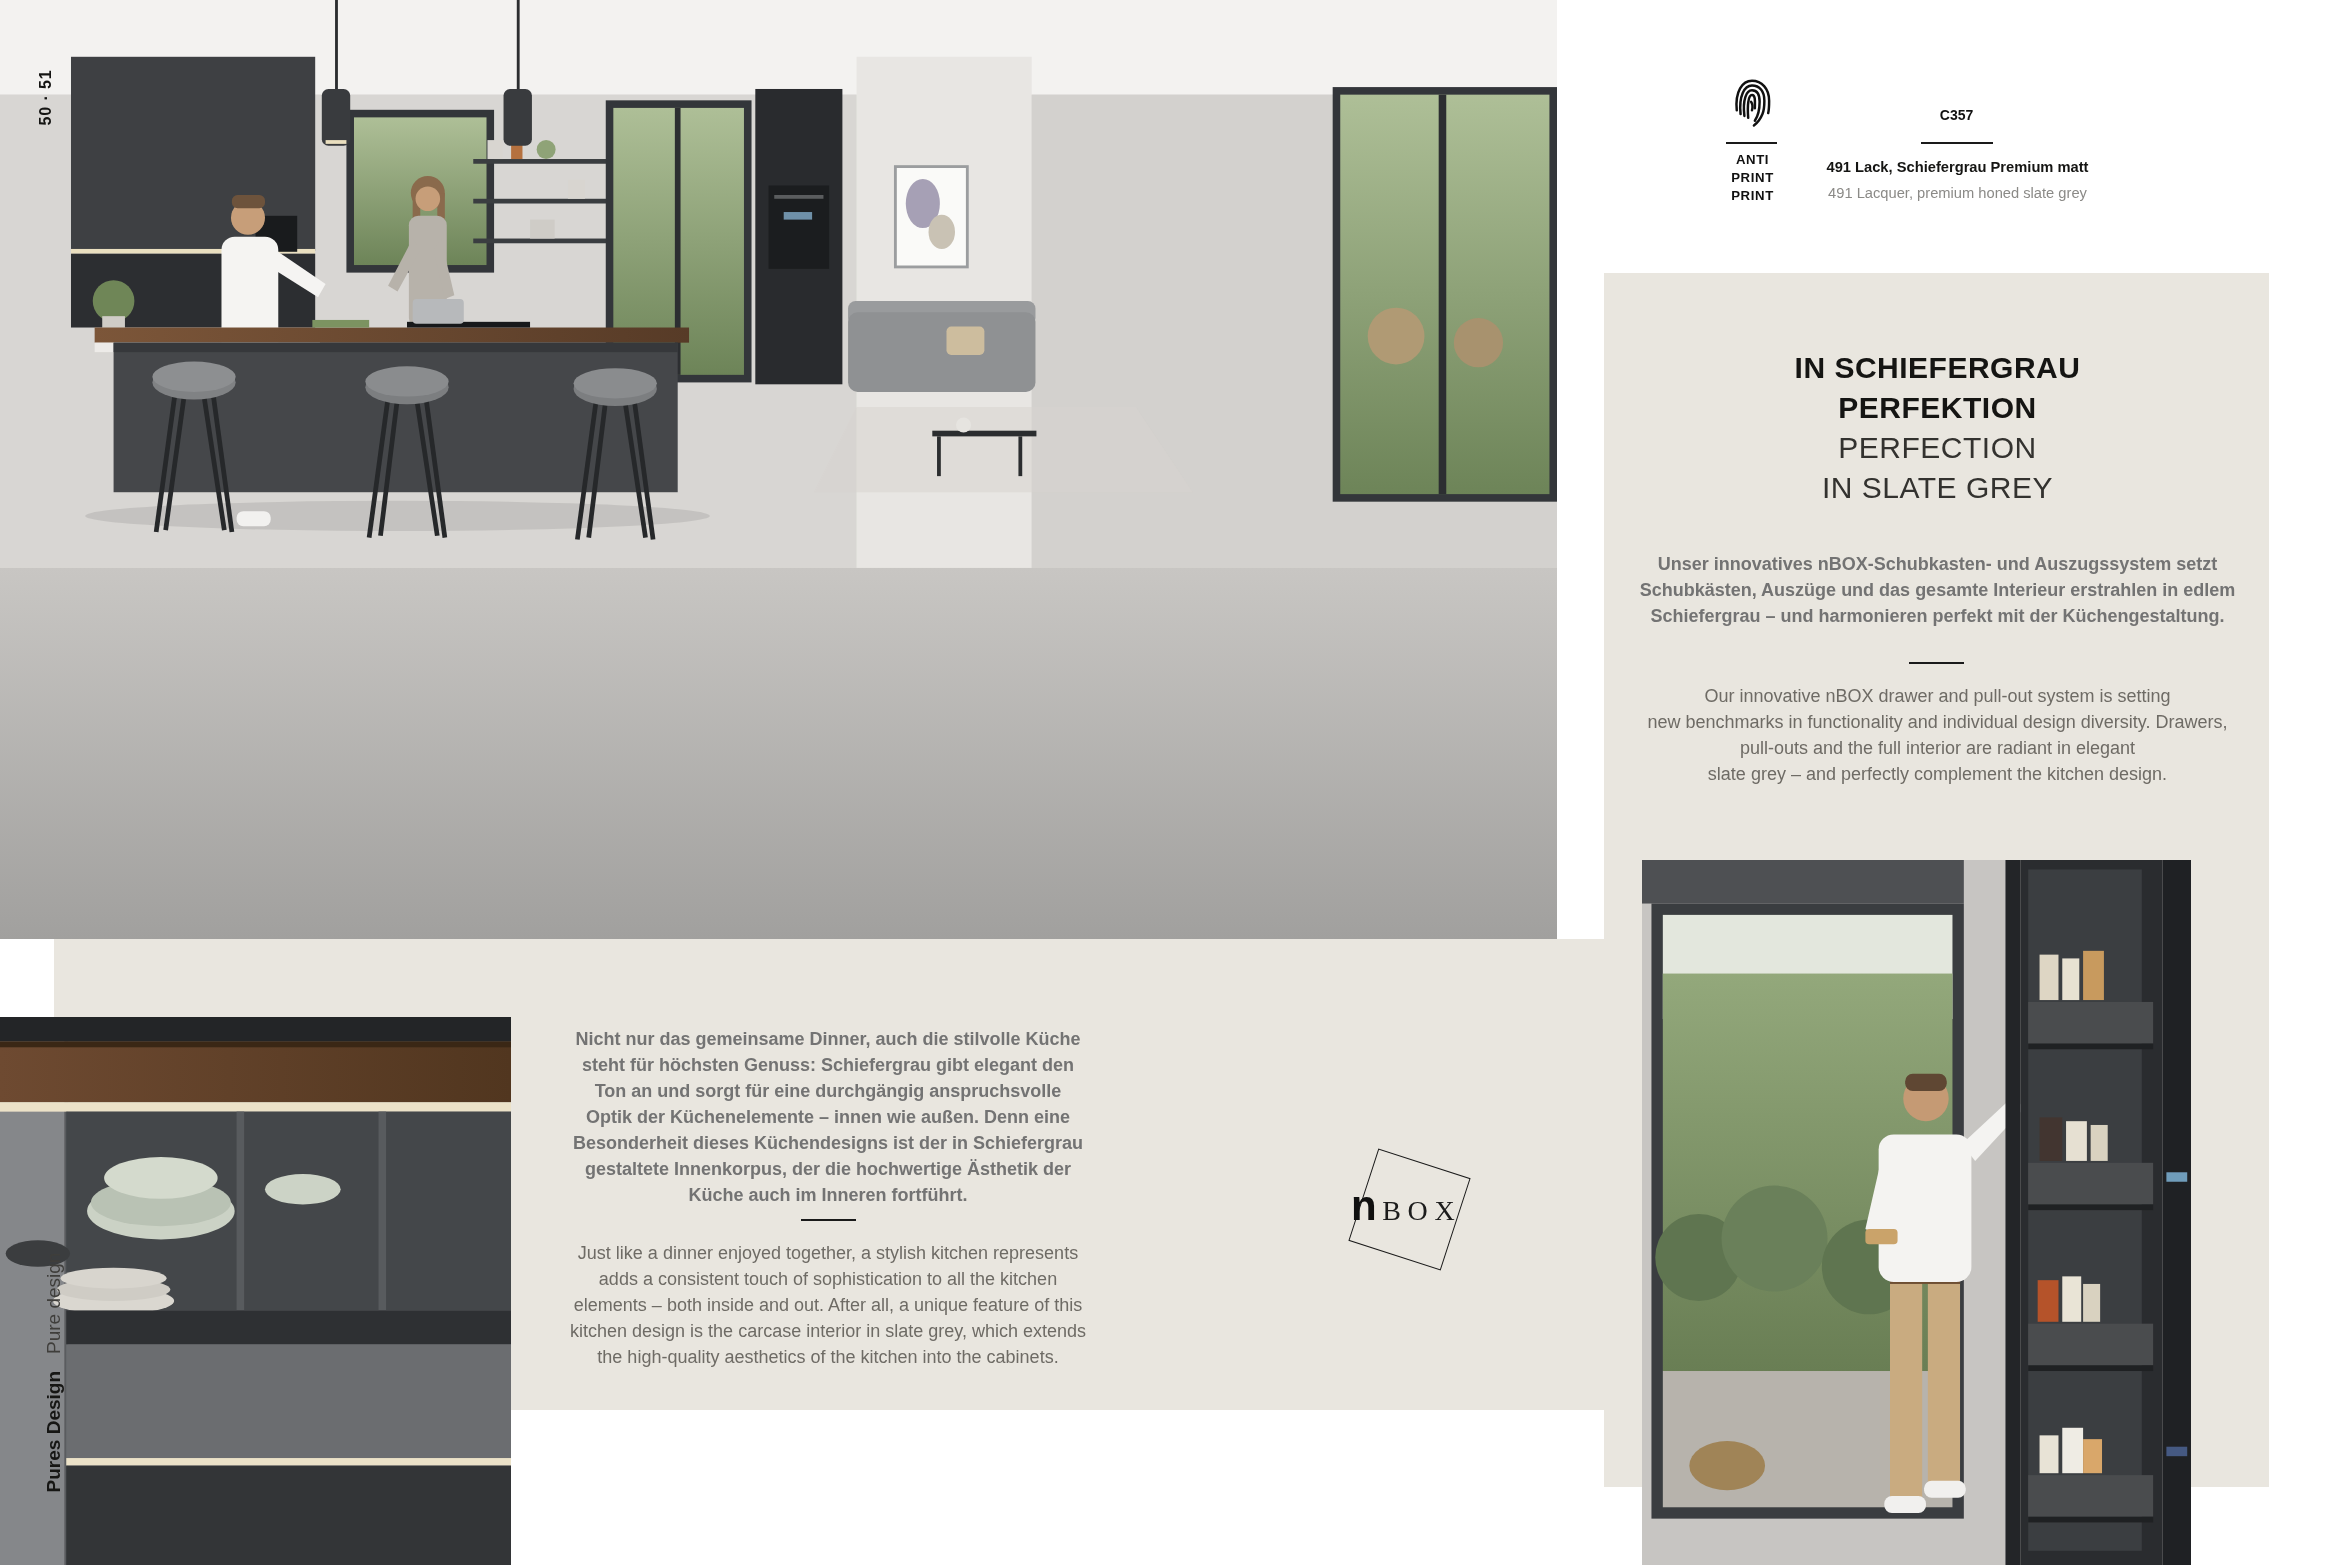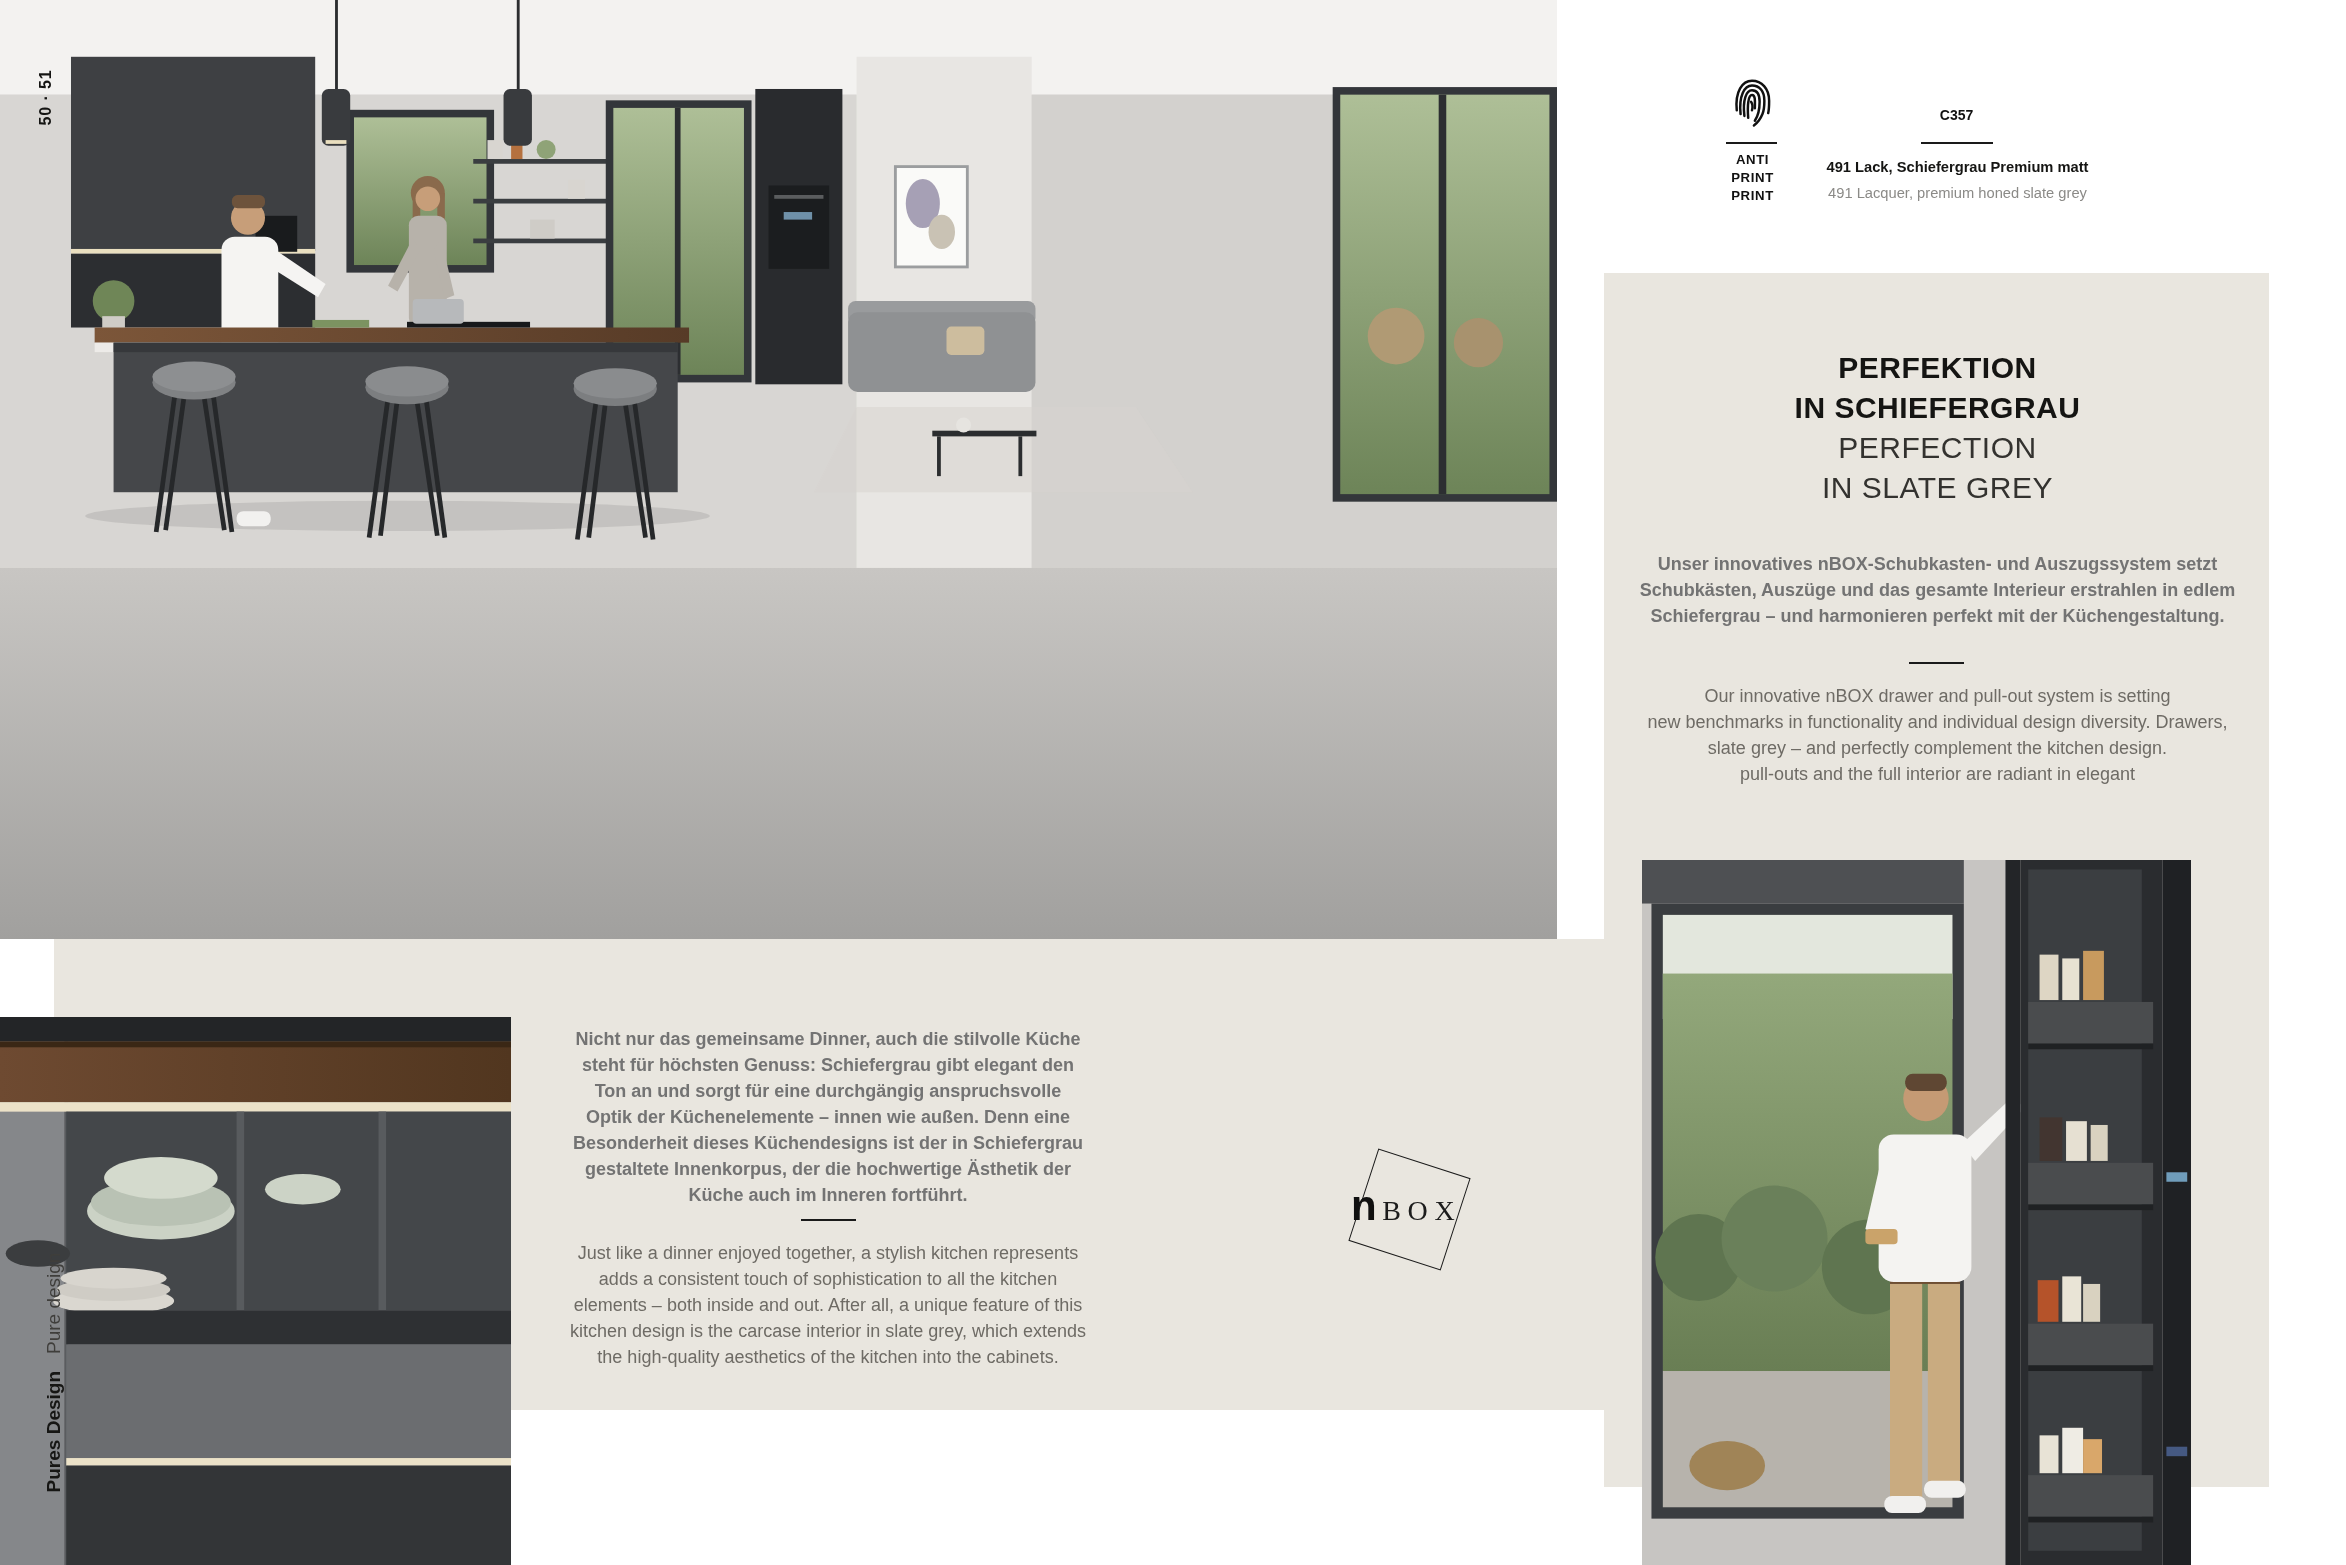--- a/index.html
+++ b/index.html
@@ -173,37 +173,37 @@
     <div class="afp-label">PRINT</div>
     <div class="afp-label">PRINT</div>
   </div>
 
   <div class="abs center code" style="left:1862px;top:107px;width:189px;">C357</div>
   <div class="abs divider" style="left:1921px;top:142px;width:72px;"></div>
   <div class="abs center finish-de nowrap" style="left:1768px;top:159px;width:379px;">491 Lack, Schiefergrau Premium matt</div>
   <div class="abs center finish-en nowrap" style="left:1768px;top:185px;width:379px;">491 Lacquer, premium honed slate grey</div>
 
   <div class="abs center" style="left:1618px;top:348px;width:639px;">
+    <div class="h-de line">IN SCHIEFERGRAU</div>
     <div class="h-de line">PERFEKTION</div>
-    <div class="h-de line">IN SCHIEFERGRAU</div>
     <div class="h-en line">PERFECTION</div>
     <div class="h-en line">IN SLATE GREY</div>
   </div>
 
   <div class="abs center" style="left:1618px;top:551px;width:639px;">
     <div class="b-de line">Unser innovatives nBOX-Schubkasten- und Auszugssystem setzt</div>
     <div class="b-de line">Schubkästen, Auszüge und das gesamte Interieur erstrahlen in edlem</div>
     <div class="b-de line">Schiefergrau – und harmonieren perfekt mit der Küchengestaltung.</div>
   </div>
   <div class="abs divider" style="left:1909px;top:662px;width:55px;"></div>
   <div class="abs center" style="left:1618px;top:683px;width:639px;">
     <div class="b-en line">Our innovative nBOX drawer and pull-out system is setting</div>
     <div class="b-en line">new benchmarks in functionality and individual design diversity. Drawers,</div>
+    <div class="b-en line">pull-outs and the full interior are radiant in elegant</div>
     <div class="b-en line">slate grey – and perfectly complement the kitchen design.</div>
-    <div class="b-en line">pull-outs and the full interior are radiant in elegant</div>
   </div>
 
   <div class="abs center" style="left:525px;top:1020px;width:606px;margin-top:6px;">
     <div class="b-de line">Nicht nur das gemeinsame Dinner, auch die stilvolle Küche</div>
     <div class="b-de line">steht für höchsten Genuss: Schiefergrau gibt elegant den</div>
     <div class="b-de line">Ton an und sorgt für eine durchgängig anspruchsvolle</div>
     <div class="b-de line">Optik der Küchenelemente – innen wie außen. Denn eine</div>
     <div class="b-de line">Besonderheit dieses Küchendesigns ist der in Schiefergrau</div>
     <div class="b-de line">gestaltete Innenkorpus, der die hochwertige Ästhetik der</div>
     <div class="b-de line">Küche auch im Inneren fortführt.</div>

